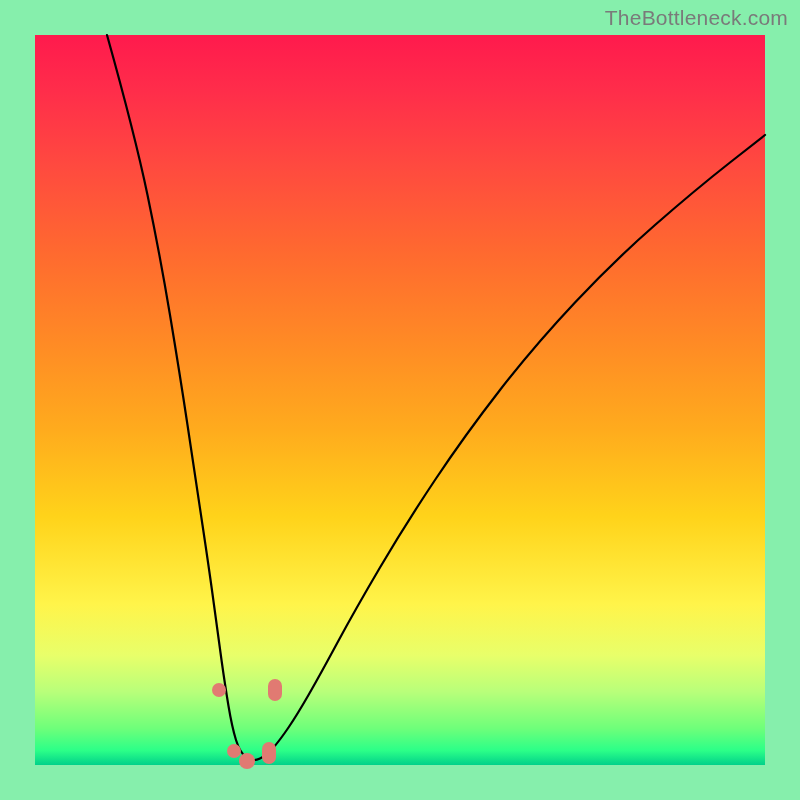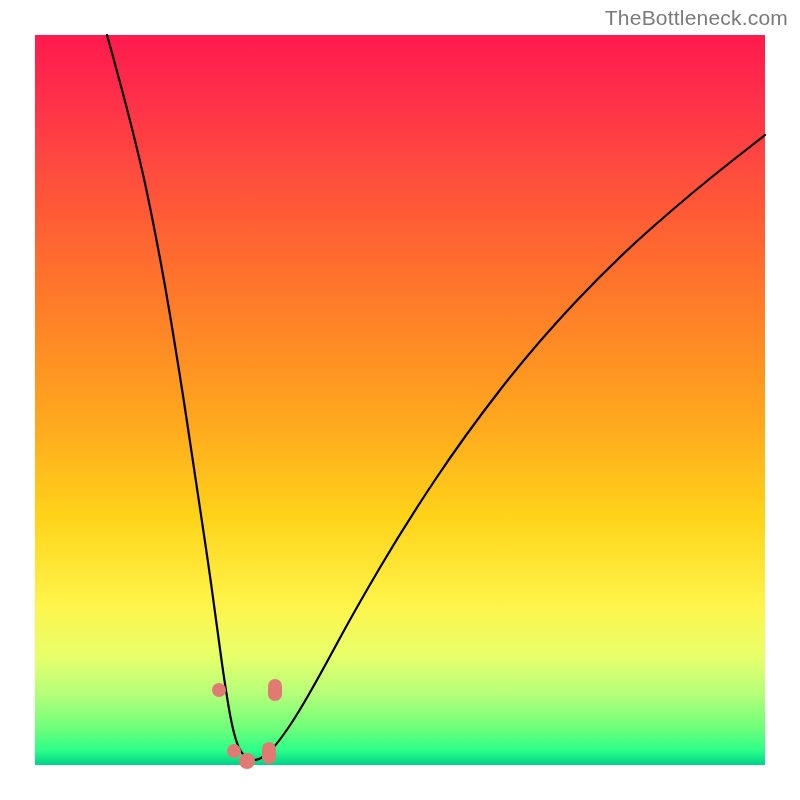--- a/index.html
+++ b/index.html
@@ -8,21 +8,21 @@
     width: 800px;
     height: 800px;
     background: #000;
     overflow: hidden;
     font-family: Arial, Helvetica, sans-serif;
   }
   .frame {
     position: relative;
     width: 800px;
     height: 800px;
-    background: #ffffff;
+    background: #86efac;
   }
   .plot-area {
     position: absolute;
     left: 35px;
     top: 35px;
     width: 730px;
     height: 730px;
     
     background: linear-gradient(
       to bottom,

